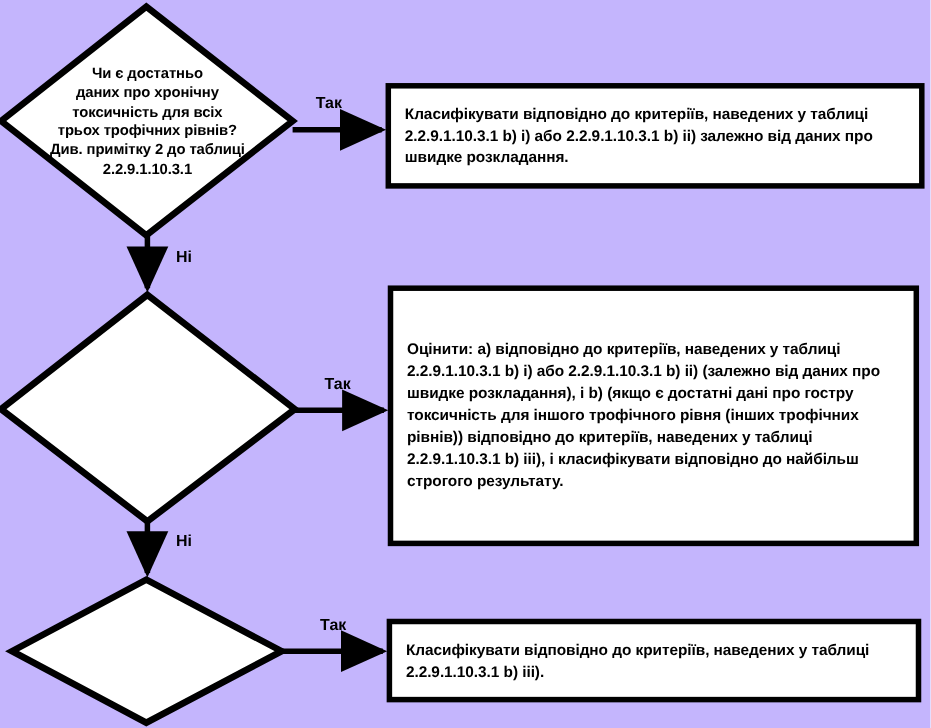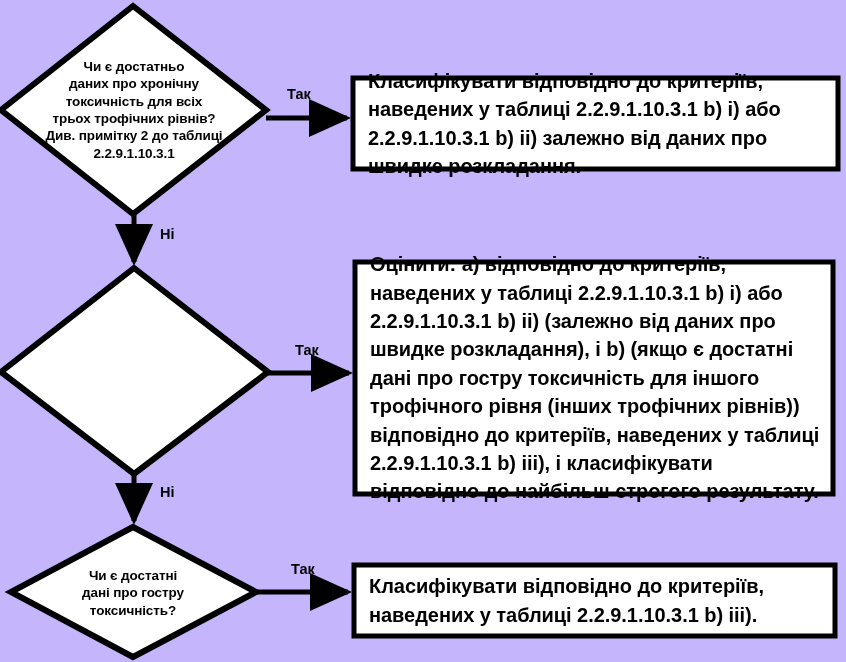--- a/index.html
+++ b/index.html
@@ -38,21 +38,21 @@
     align-items: center;
     justify-content: center;
     font-size: 13.5px;
     line-height: 1.28;
     letter-spacing: -0.1px;
   }
   .box-text {
     text-align: left;
     display: flex;
     align-items: center;
-    font-size: 20px;
+    font-size: 14px;
     line-height: 1.42;
     letter-spacing: -0.05px;
   }
   .edge-label {
     position: absolute;
     color: #000000;
     font-weight: bold;
     font-size: 14.5px;
     white-space: nowrap;
   }
@@ -93,23 +93,20 @@
   </svg>
 
   <div class="node-text diamond-text" style="left:18px; top:45px; width:232px; height:130px;">Чи є достатньо
 даних про хронічну
 токсичність для всіх
 трьох трофічних рівнів?
 Див. примітку 2 до таблиці
 2.2.9.1.10.3.1</div>
 
 
-  <div class="node-text diamond-text" style="left:26px; top:563px; width:214px; height:60px;">Чи є достатні
-дані про гостру
-токсичність?</div>
 
   <div class="node-text box-text" style="left:368px; top:84px; width:456px; height:79px;">Класифікувати відповідно до критеріїв, наведених у таблиці 2.2.9.1.10.3.1 b) i) або 2.2.9.1.10.3.1 b) ii) залежно від даних про швидке розкладання.</div>
 
   <div class="node-text box-text" style="left:370px; top:270px; width:452px; height:216px;">Оцінити: a) відповідно до критеріїв, наведених у таблиці 2.2.9.1.10.3.1 b) i) або 2.2.9.1.10.3.1 b) ii) (залежно від даних про швидке розкладання), i b) (якщо є достатні дані про гостру токсичність для іншого трофічного рівня (інших трофічних рівнів)) відповідно до критеріїв, наведених у таблиці 2.2.9.1.10.3.1 b) iii), і класифікувати відповідно до найбільш строгого результату.</div>
 
   <div class="node-text box-text" style="left:369px; top:570px; width:452px; height:61px;">Класифікувати відповідно до критеріїв, наведених у таблиці 2.2.9.1.10.3.1 b) iii).</div>
 
   <div class="edge-label" style="left:287px; top:86px;">Так</div>
 
   <div class="edge-label" style="left:160px; top:226px;">Ні</div>

